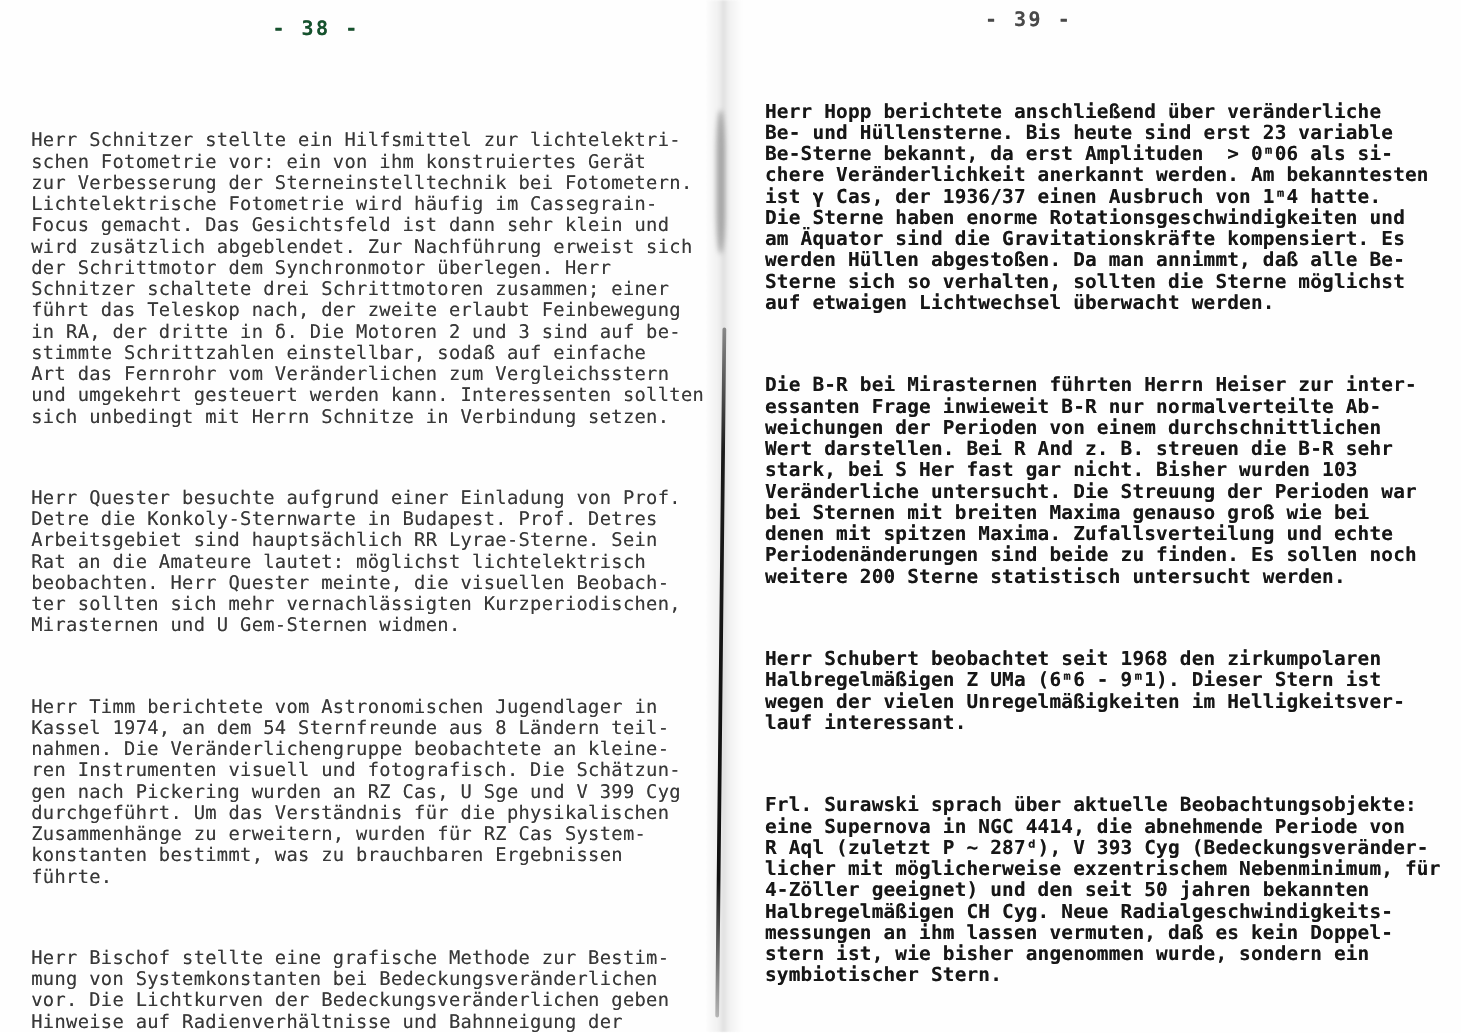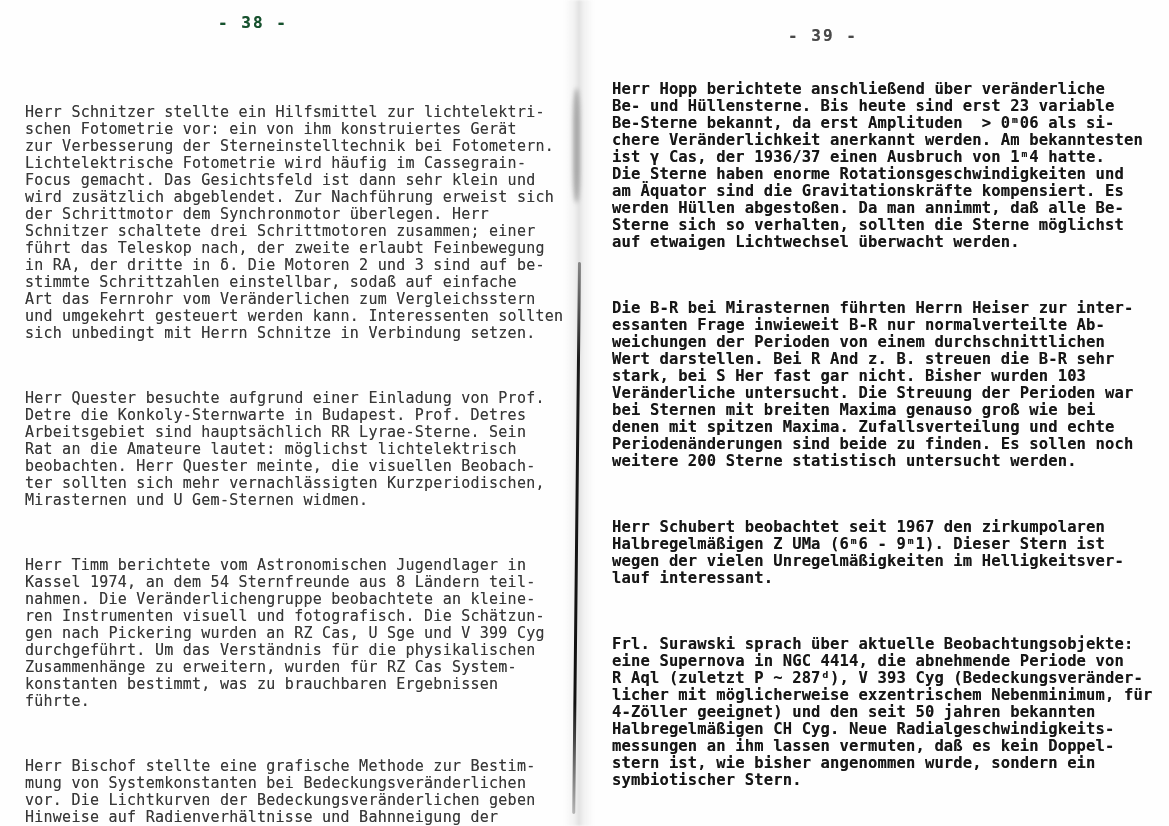--- a/index.html
+++ b/index.html
@@ -68,21 +68,20 @@
     font-weight: bold;
     text-shadow: 0 0 0.4px rgba(50,50,50,0.6);
   }
   .pageno-right {
     left: 788px;
     top: 6px;
     color: #222222;
     font-weight: bold;
     opacity: 0.82;
     text-shadow: 0 0 0.5px rgba(0,0,0,0.5);
-    margin-top: 20px;
   }
   .text-col {
     position: absolute;
     white-space: pre-wrap;
   }
   .text-col p {
     margin: 0;
   }
   .col-left {
     left: 25px;
@@ -179,21 +178,21 @@
       <p>Die B-R bei Mirasternen führten Herrn Heiser zur inter-
 essanten Frage inwieweit B-R nur normalverteilte Ab-
 weichungen der Perioden von einem durchschnittlichen
 Wert darstellen. Bei R And z. B. streuen die B-R sehr
 stark, bei S Her fast gar nicht. Bisher wurden 103
 Veränderliche untersucht. Die Streuung der Perioden war
 bei Sternen mit breiten Maxima genauso groß wie bei
 denen mit spitzen Maxima. Zufallsverteilung und echte
 Periodenänderungen sind beide zu finden. Es sollen noch
 weitere 200 Sterne statistisch untersucht werden.</p>
-      <p>Herr Schubert beobachtet seit 1967 den zirkumpolaren
+      <p>Herr Schubert beobachtet seit 1968 den zirkumpolaren
 Halbregelmäßigen Z UMa (6ᵐ6 - 9ᵐ1). Dieser Stern ist
 wegen der vielen Unregelmäßigkeiten im Helligkeitsver-
 lauf interessant.</p>
       <p>Frl. Surawski sprach über aktuelle Beobachtungsobjekte:
 eine Supernova in NGC 4414, die abnehmende Periode von
 R Aql (zuletzt P ~ 287ᵈ), V 393 Cyg (Bedeckungsveränder-
 licher mit möglicherweise exzentrischem Nebenminimum, für
 4-Zöller geeignet) und den seit 50 jahren bekannten
 Halbregelmäßigen CH Cyg. Neue Radialgeschwindigkeits-
 messungen an ihm lassen vermuten, daß es kein Doppel-

